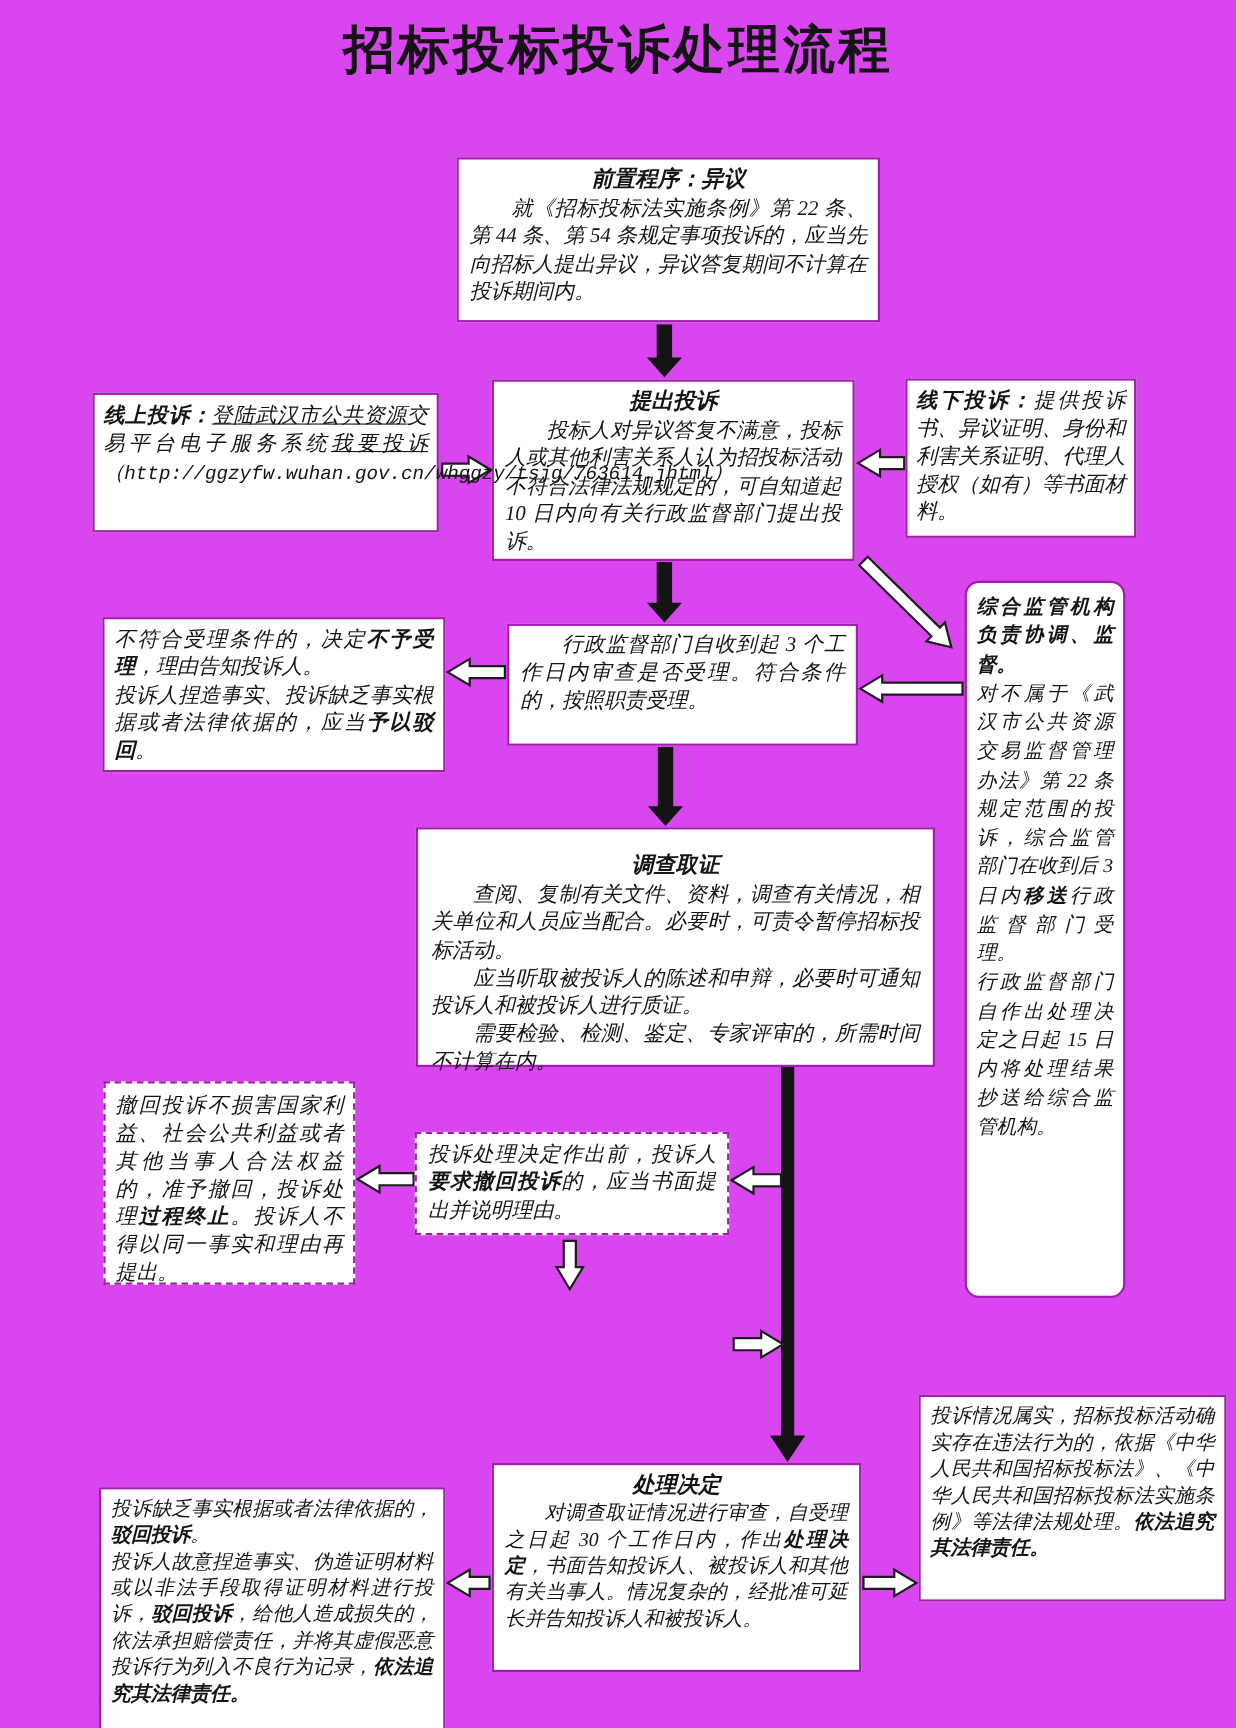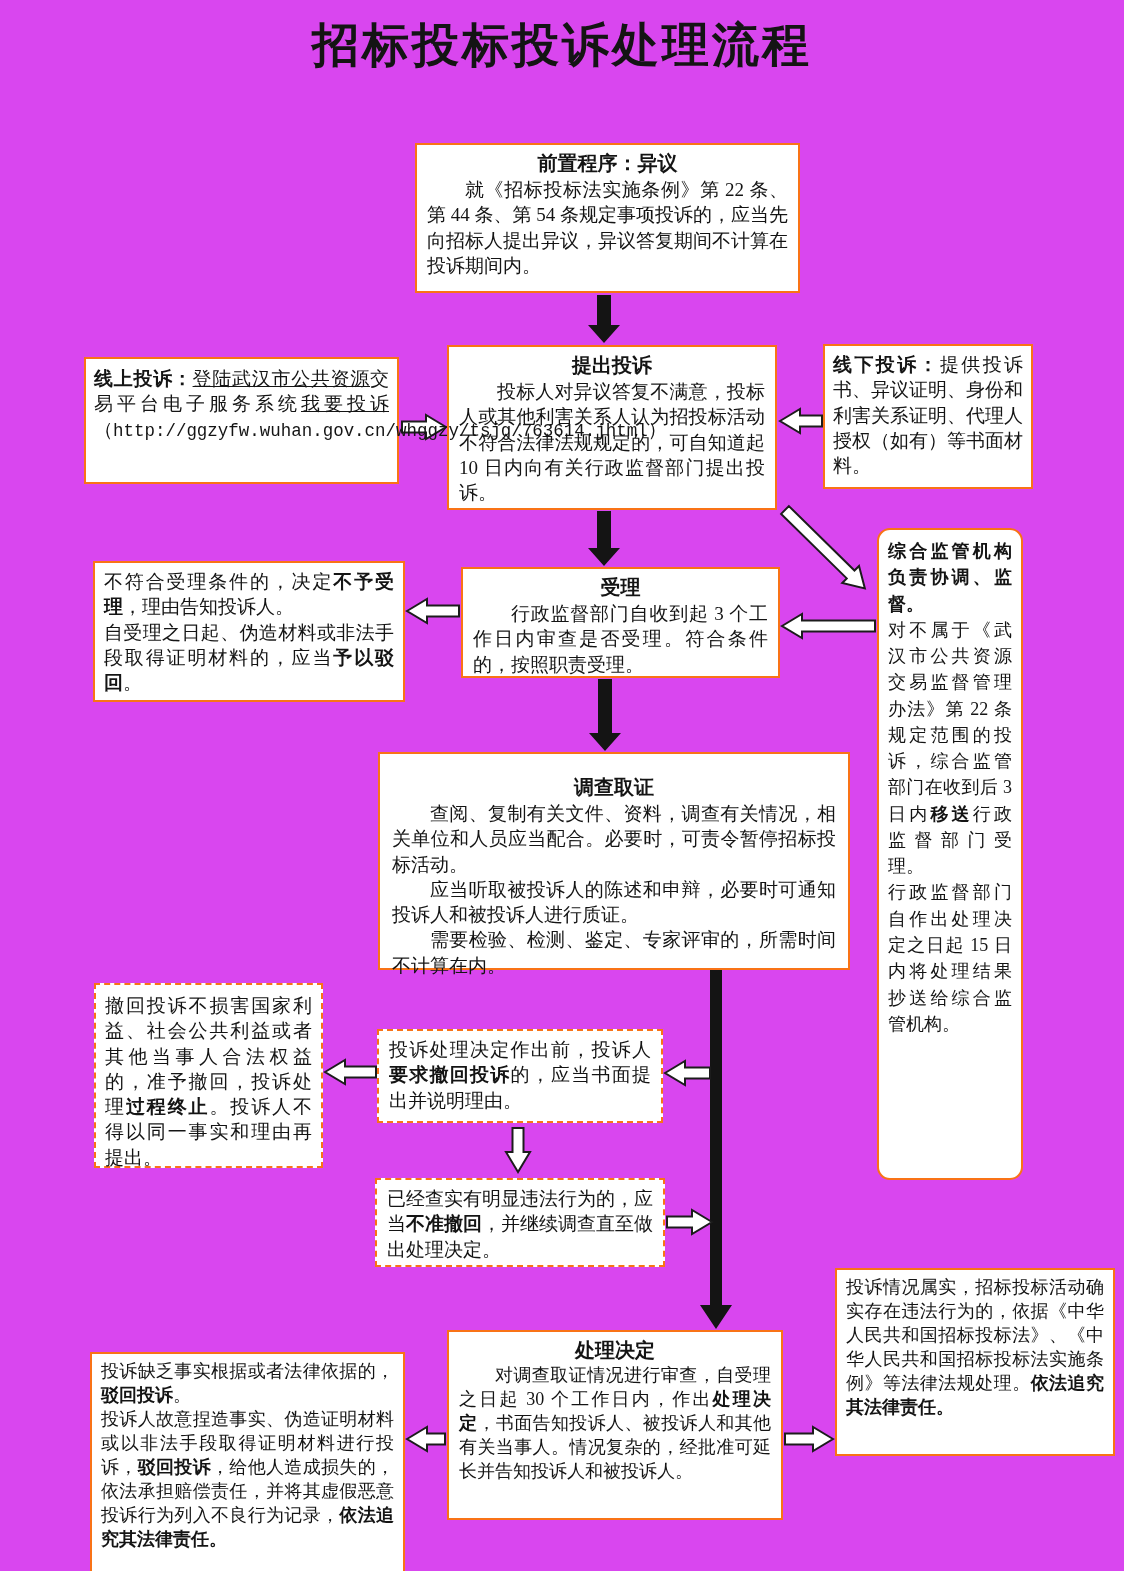--- a/index.html
+++ b/index.html
@@ -8,22 +8,22 @@
     background:#d946ef;overflow:hidden;
     font-family:"Liberation Serif","DejaVu Serif",serif;color:#141414;
   }
   .page-title{
     position:absolute;left:0;top:14px;width:100%;
     text-align:center;font-size:47px;font-weight:700;letter-spacing:3px;
     font-family:"Liberation Serif","DejaVu Serif",serif;
   }
   .node{
     position:absolute;box-sizing:border-box;background:#fff;
-    border:2px solid #f97316;padding:5px 10px;
-    font-size:19px;line-height:1.33;
+    border:2px solid #a21caf;padding:5px 10px;
+    font-size:19px;line-height:1.33;font-style:italic;
   }
   .node.dashed{border-style:dashed;}
   .node-title{
     text-align:center;font-weight:700;font-size:20px;line-height:1.35;
     font-family:"Liberation Sans","DejaVu Sans",sans-serif;
   }
   .para{margin:0;text-align:justify;}
   .para.indent{text-indent:2em;}
   .b{font-weight:700;font-family:"Liberation Sans","DejaVu Sans",sans-serif;}
   .u{text-decoration:underline;}
@@ -81,30 +81,29 @@
       </div>
   </div>
 
   <div class="node" style="left:823px;top:344px;width:210px;height:145px;padding:6px 8px;">
     <div class="node-body">
         <p class="para"><span class="b">线下投诉：</span><span>提供投诉书、异议证明、身份和利害关系证明、代理人授权（如有）等书面材料。</span></p>
       </div>
   </div>
 
   <div class="node" style="left:461px;top:567px;width:319px;height:111px;">
-    <div class="node-title">受理</div>
     <div class="node-body">
         <p class="para indent"><span>行政监督部门自收到起 3 个工作日内审查是否受理。符合条件的，按照职责受理。</span></p>
       </div>
   </div>
 
   <div class="node" style="left:93px;top:561px;width:312px;height:141px;padding:6px 9px;">
     <div class="node-body">
         <p class="para"><span>不符合受理条件的，决定</span><span class="b">不予受理</span><span>，理由告知投诉人。</span></p>
-        <p class="para"><span>自受理之日起、伪造材料或非法手段取得证明材料的，应当</span><span class="b">予以驳回</span><span>。</span></p>
+        <p class="para"><span>投诉人捏造事实、投诉缺乏事实根据或者法律依据的，应当</span><span class="b">予以驳回</span><span>。</span></p>
       </div>
   </div>
 
   <div class="node tall fs18" style="left:877px;top:528px;width:146px;height:652px;padding:8px 9px;">
     <div class="node-body">
         <p class="para"><span class="b">综合监管机构负责协调、监督。</span></p>
         <p class="para"><span>对不属于《武汉市公共资源交易监督管理办法》第 22 条规定范围的投诉，综合监管部门在收到后 3 日内</span><span class="b">移送</span><span>行政监督部门受理。</span></p>
         <p class="para"><span>行政监督部门自作出处理决定之日起 15 日内将处理结果抄送给综合监管机构。</span></p>
       </div>
   </div>
@@ -123,25 +122,20 @@
         <p class="para"><span>撤回投诉不损害国家利益、社会公共利益或者其他当事人合法权益的，准予撤回，投诉处理</span><span class="b">过程终止</span><span>。投诉人不得以同一事实和理由再提出。</span></p>
       </div>
   </div>
 
   <div class="node dashed" style="left:377px;top:1029px;width:286px;height:94px;padding:6px 10px;">
     <div class="node-body">
         <p class="para"><span>投诉处理决定作出前，投诉人</span><span class="b">要求撤回投诉</span><span>的，应当书面提出并说明理由。</span></p>
       </div>
   </div>
 
-  <div class="node dashed" style="left:375px;top:1178px;width:290px;height:89px;padding:6px 10px;">
-    <div class="node-body">
-        <p class="para"><span>已经查实有明显违法行为的，应当</span><span class="b">不准撤回</span><span>，并继续调查直至做出处理决定。</span></p>
-      </div>
-  </div>
 
   <div class="node fs18" style="left:447px;top:1330px;width:336px;height:190px;">
     <div class="node-title">处理决定</div>
     <div class="node-body">
         <p class="para indent"><span>对调查取证情况进行审查，自受理之日起 30 个工作日内，作出</span><span class="b">处理决定</span><span>，书面告知投诉人、被投诉人和其他有关当事人。情况复杂的，经批准可延长并告知投诉人和被投诉人。</span></p>
       </div>
   </div>
 
   <div class="node fs18" style="left:90px;top:1322px;width:315px;height:235px;padding:6px 9px;margin-top:30px;">
     <div class="node-body">

